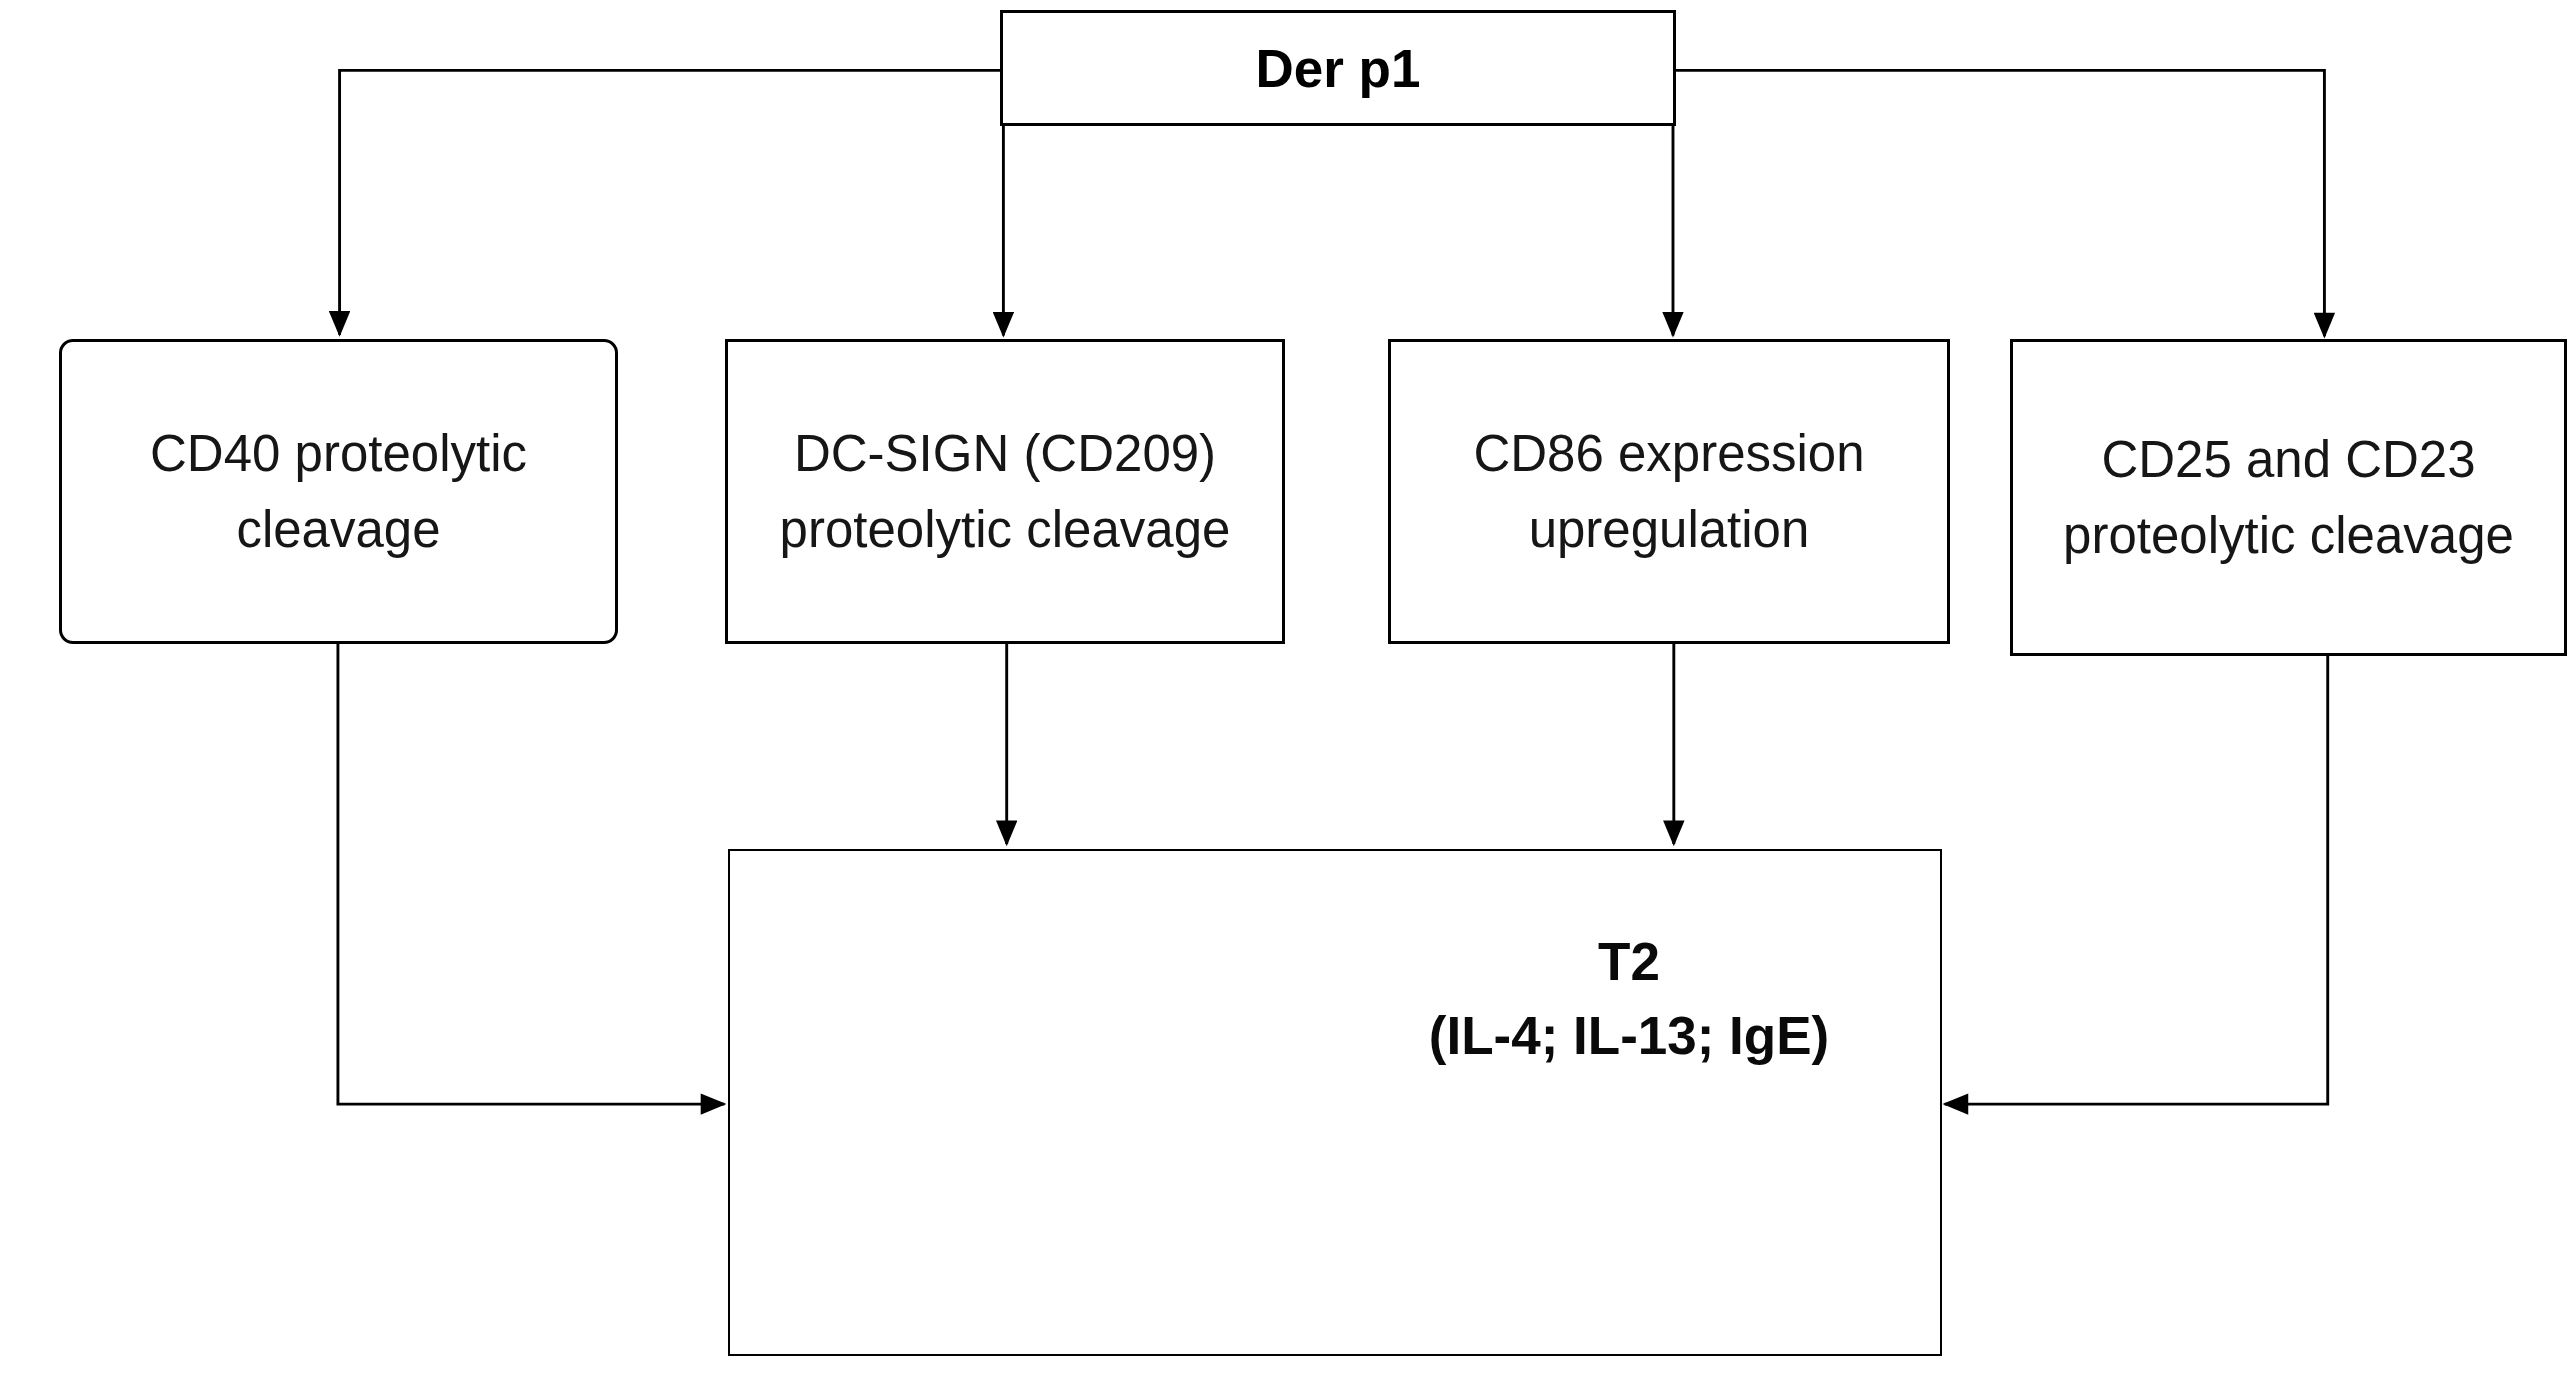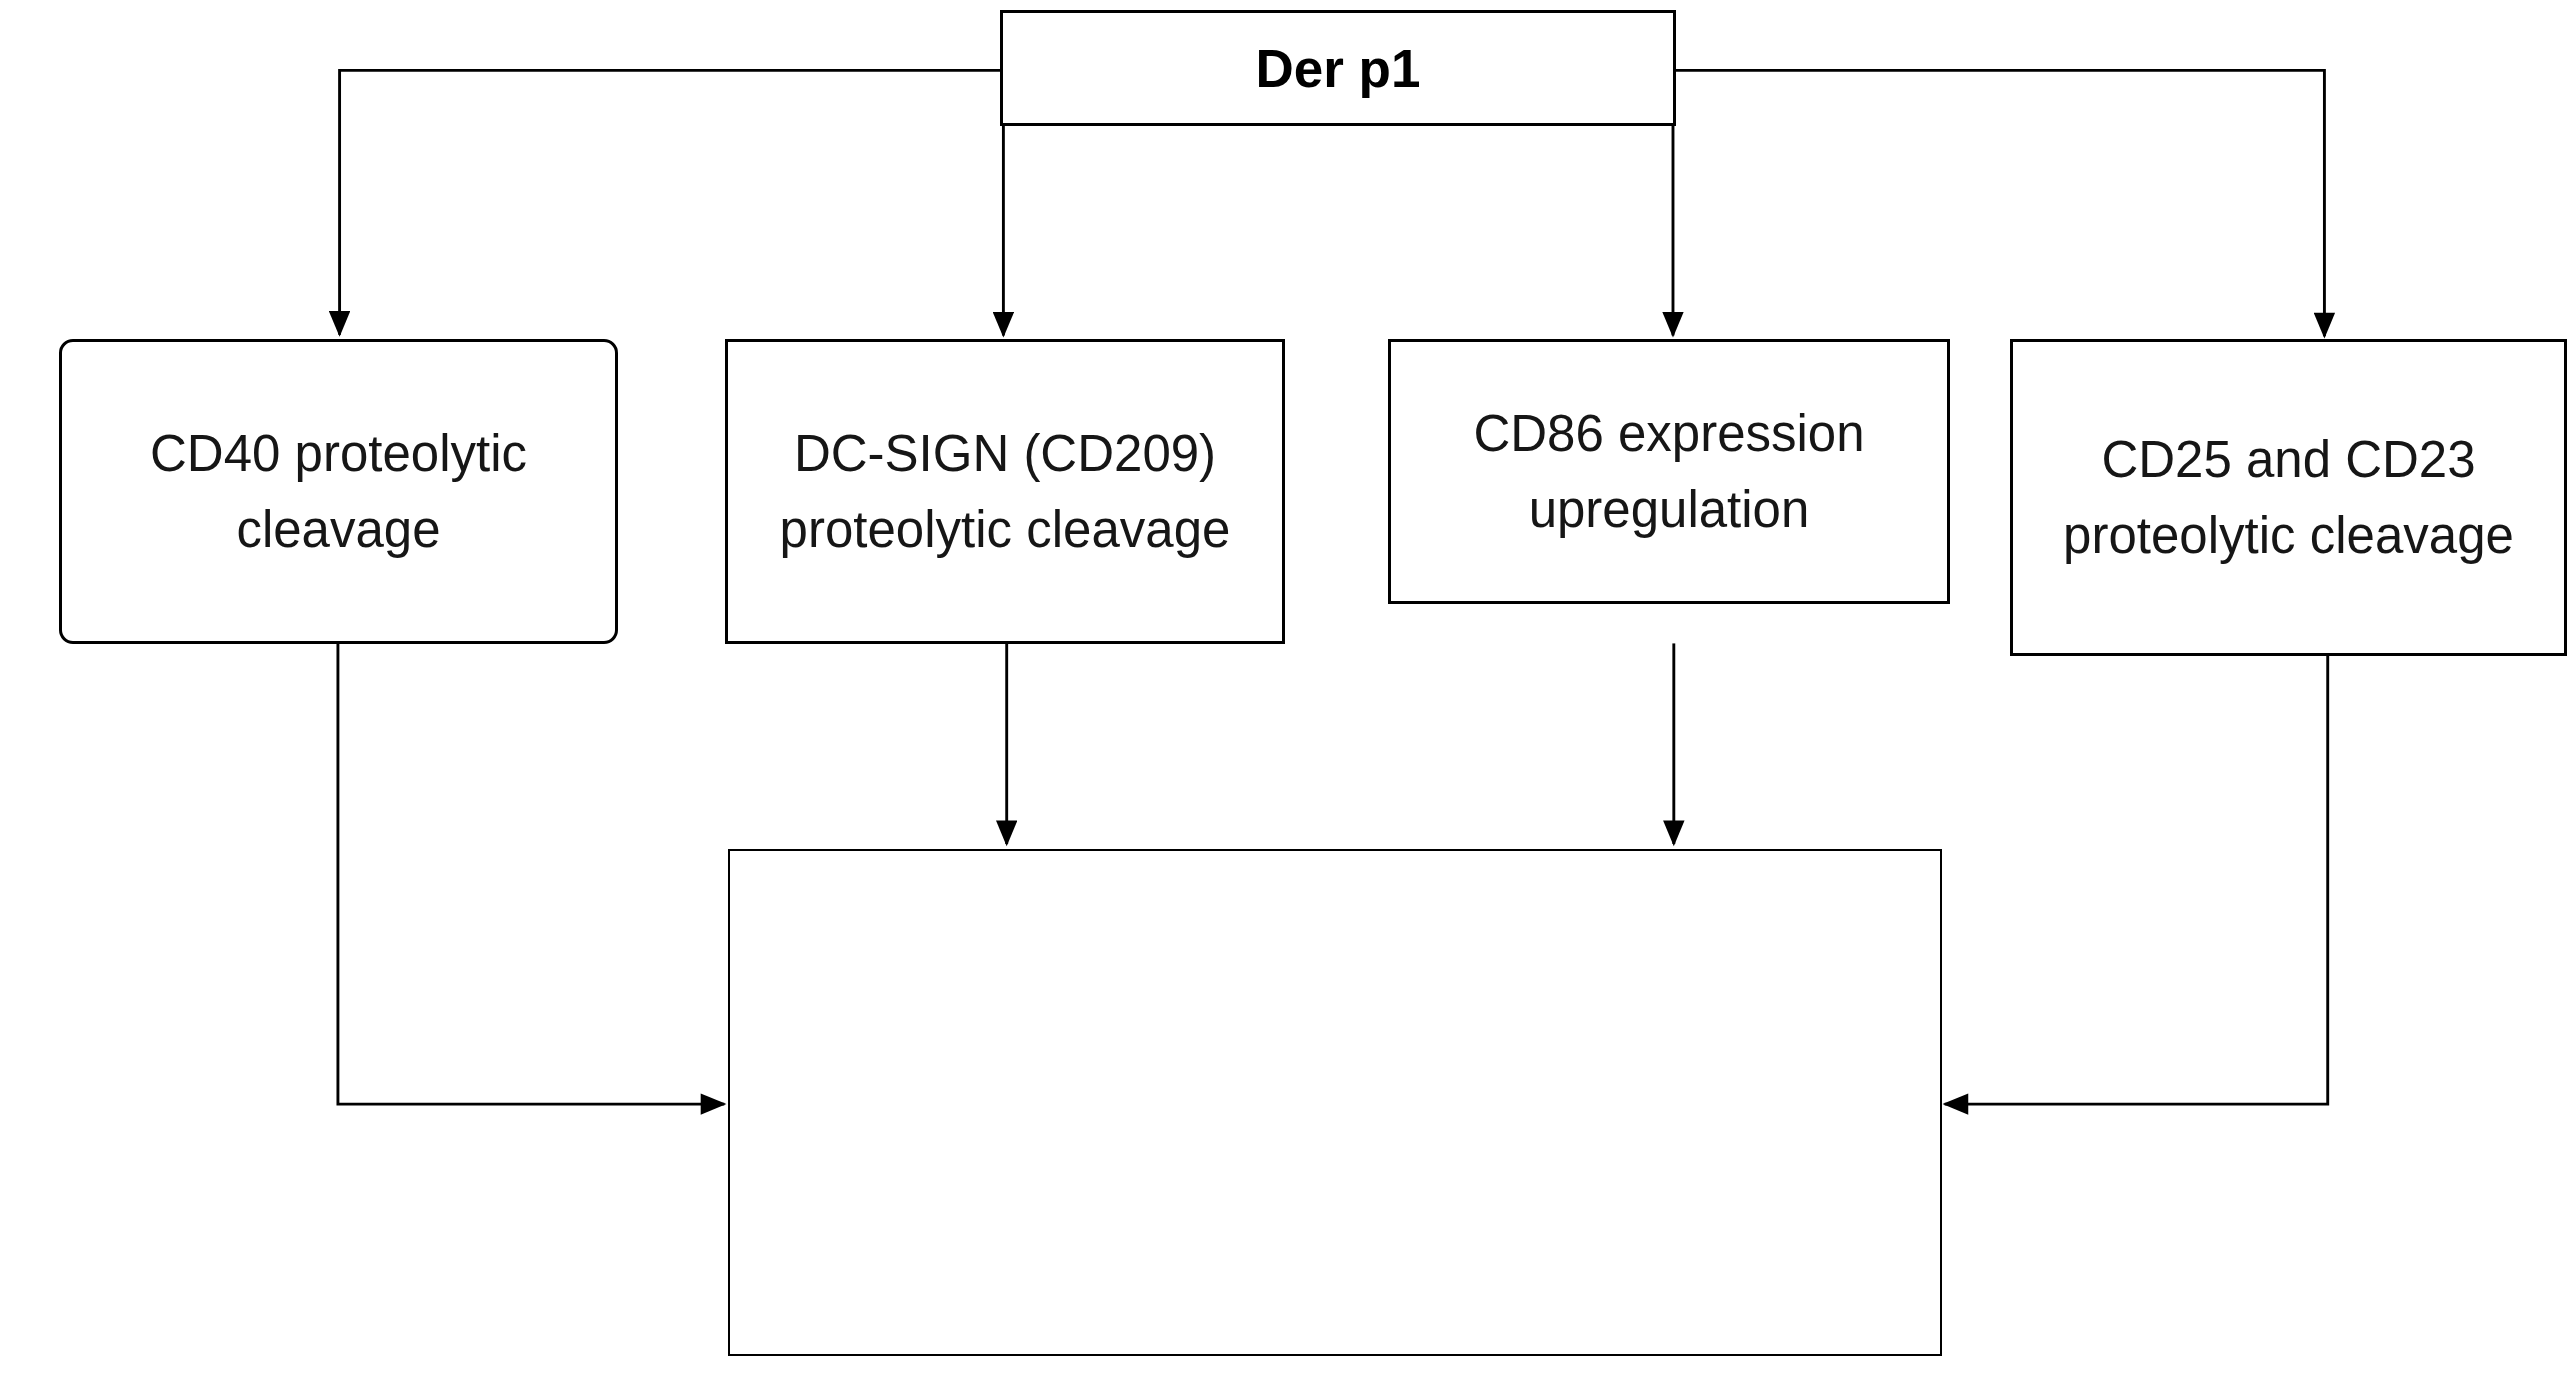--- a/index.html
+++ b/index.html
@@ -91,29 +91,33 @@
   <div class="node effect-node" style="left:15px;top:339px;width:559px;height:305px;border-radius:14px;">
     <span class="line">CD40 proteolytic</span>
     <span class="line">cleavage</span>
   </div>
 
   <div class="node effect-node" style="left:681px;top:339px;width:560px;height:305px;">
     <span class="line">DC-SIGN (CD209)</span>
     <span class="line">proteolytic cleavage</span>
   </div>
 
-  <div class="node effect-node" style="left:1344px;top:339px;width:562px;height:265px;">
+  <div class="node effect-node" style="left:1344px;top:339px;width:562px;height:305px;">
     <span class="line">CD86 expression</span>
     <span class="line">upregulation</span>
   </div>
 
   <div class="node effect-node" style="left:1966px;top:339px;width:557px;height:317px;">
     <span class="line">CD25 and CD23</span>
     <span class="line">proteolytic cleavage</span>
   </div>
 
   <div class="node outcome-node" style="left:684px;top:849px;width:1214px;height:507px;">
   </div>
 
+  <div class="balance-label" style="left:1585px;top:925px;">
+    <span class="line">T2</span>
+    <span class="line">(IL-4; IL-13; IgE)</span>
+  </div>
 
 
 </div>
 
 
 </body></html>

